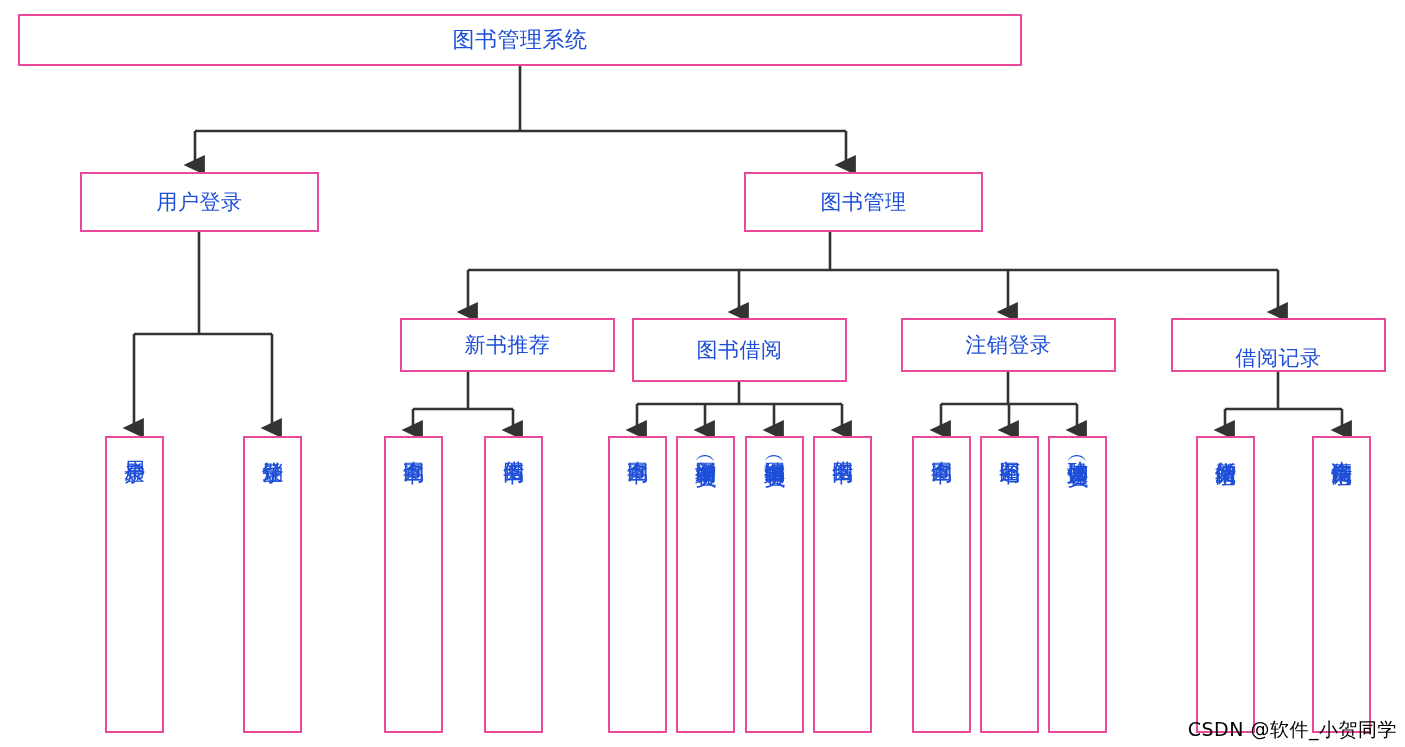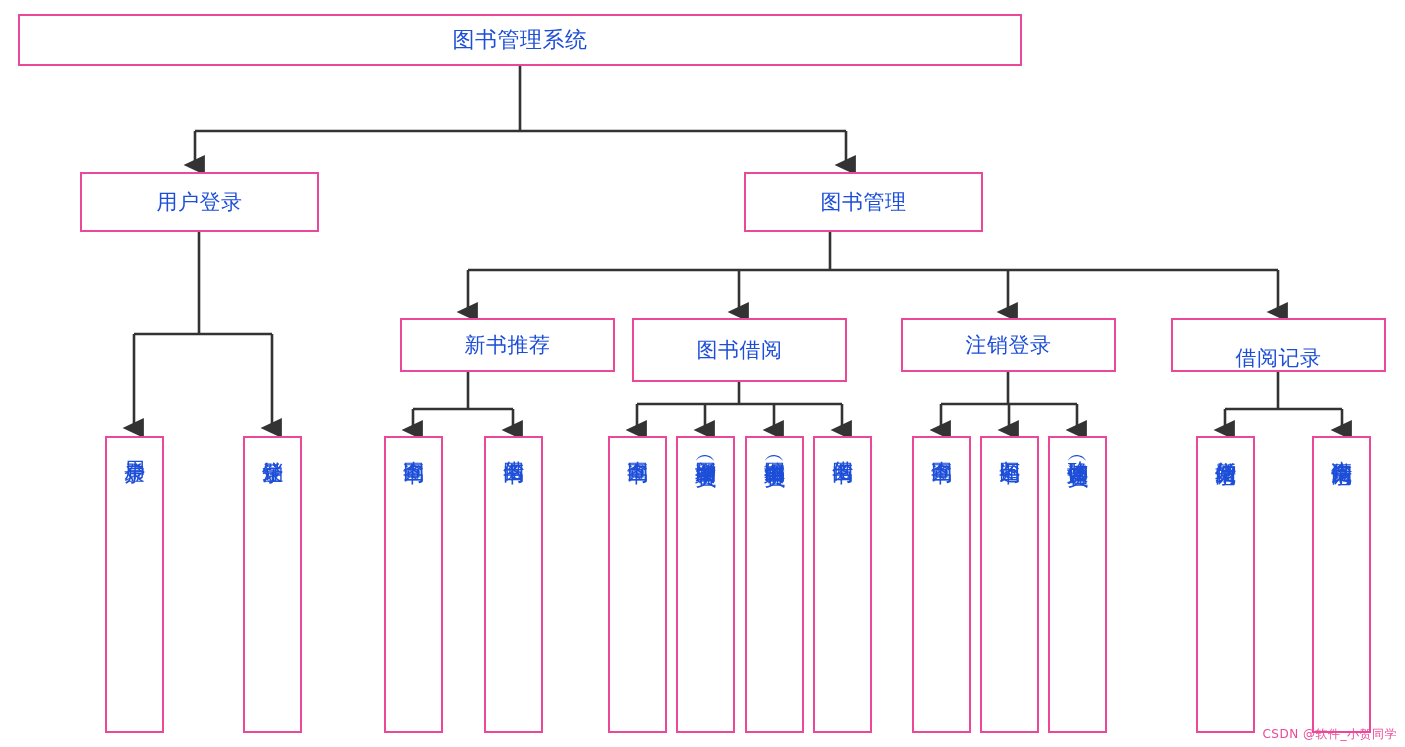--- a/index.html
+++ b/index.html
@@ -58,22 +58,22 @@
     text-orientation: upright;
     font-size: 21px;
     line-height: 1.08;
     letter-spacing: 1px;
     white-space: nowrap;
   }
   .watermark {
     position: absolute;
     right: 8px;
     bottom: 4px;
-    font-size: 12px;
-    color: #ec4899;
+    font-size: 19px;
+    color: #000000;
     letter-spacing: 0.5px;
     white-space: nowrap;
   }
 </style>
 </head>
 <body>
 
 <div id="canvas">
 
   <svg id="wires" viewBox="0 0 1405 747" xmlns="http://www.w3.org/2000/svg">

